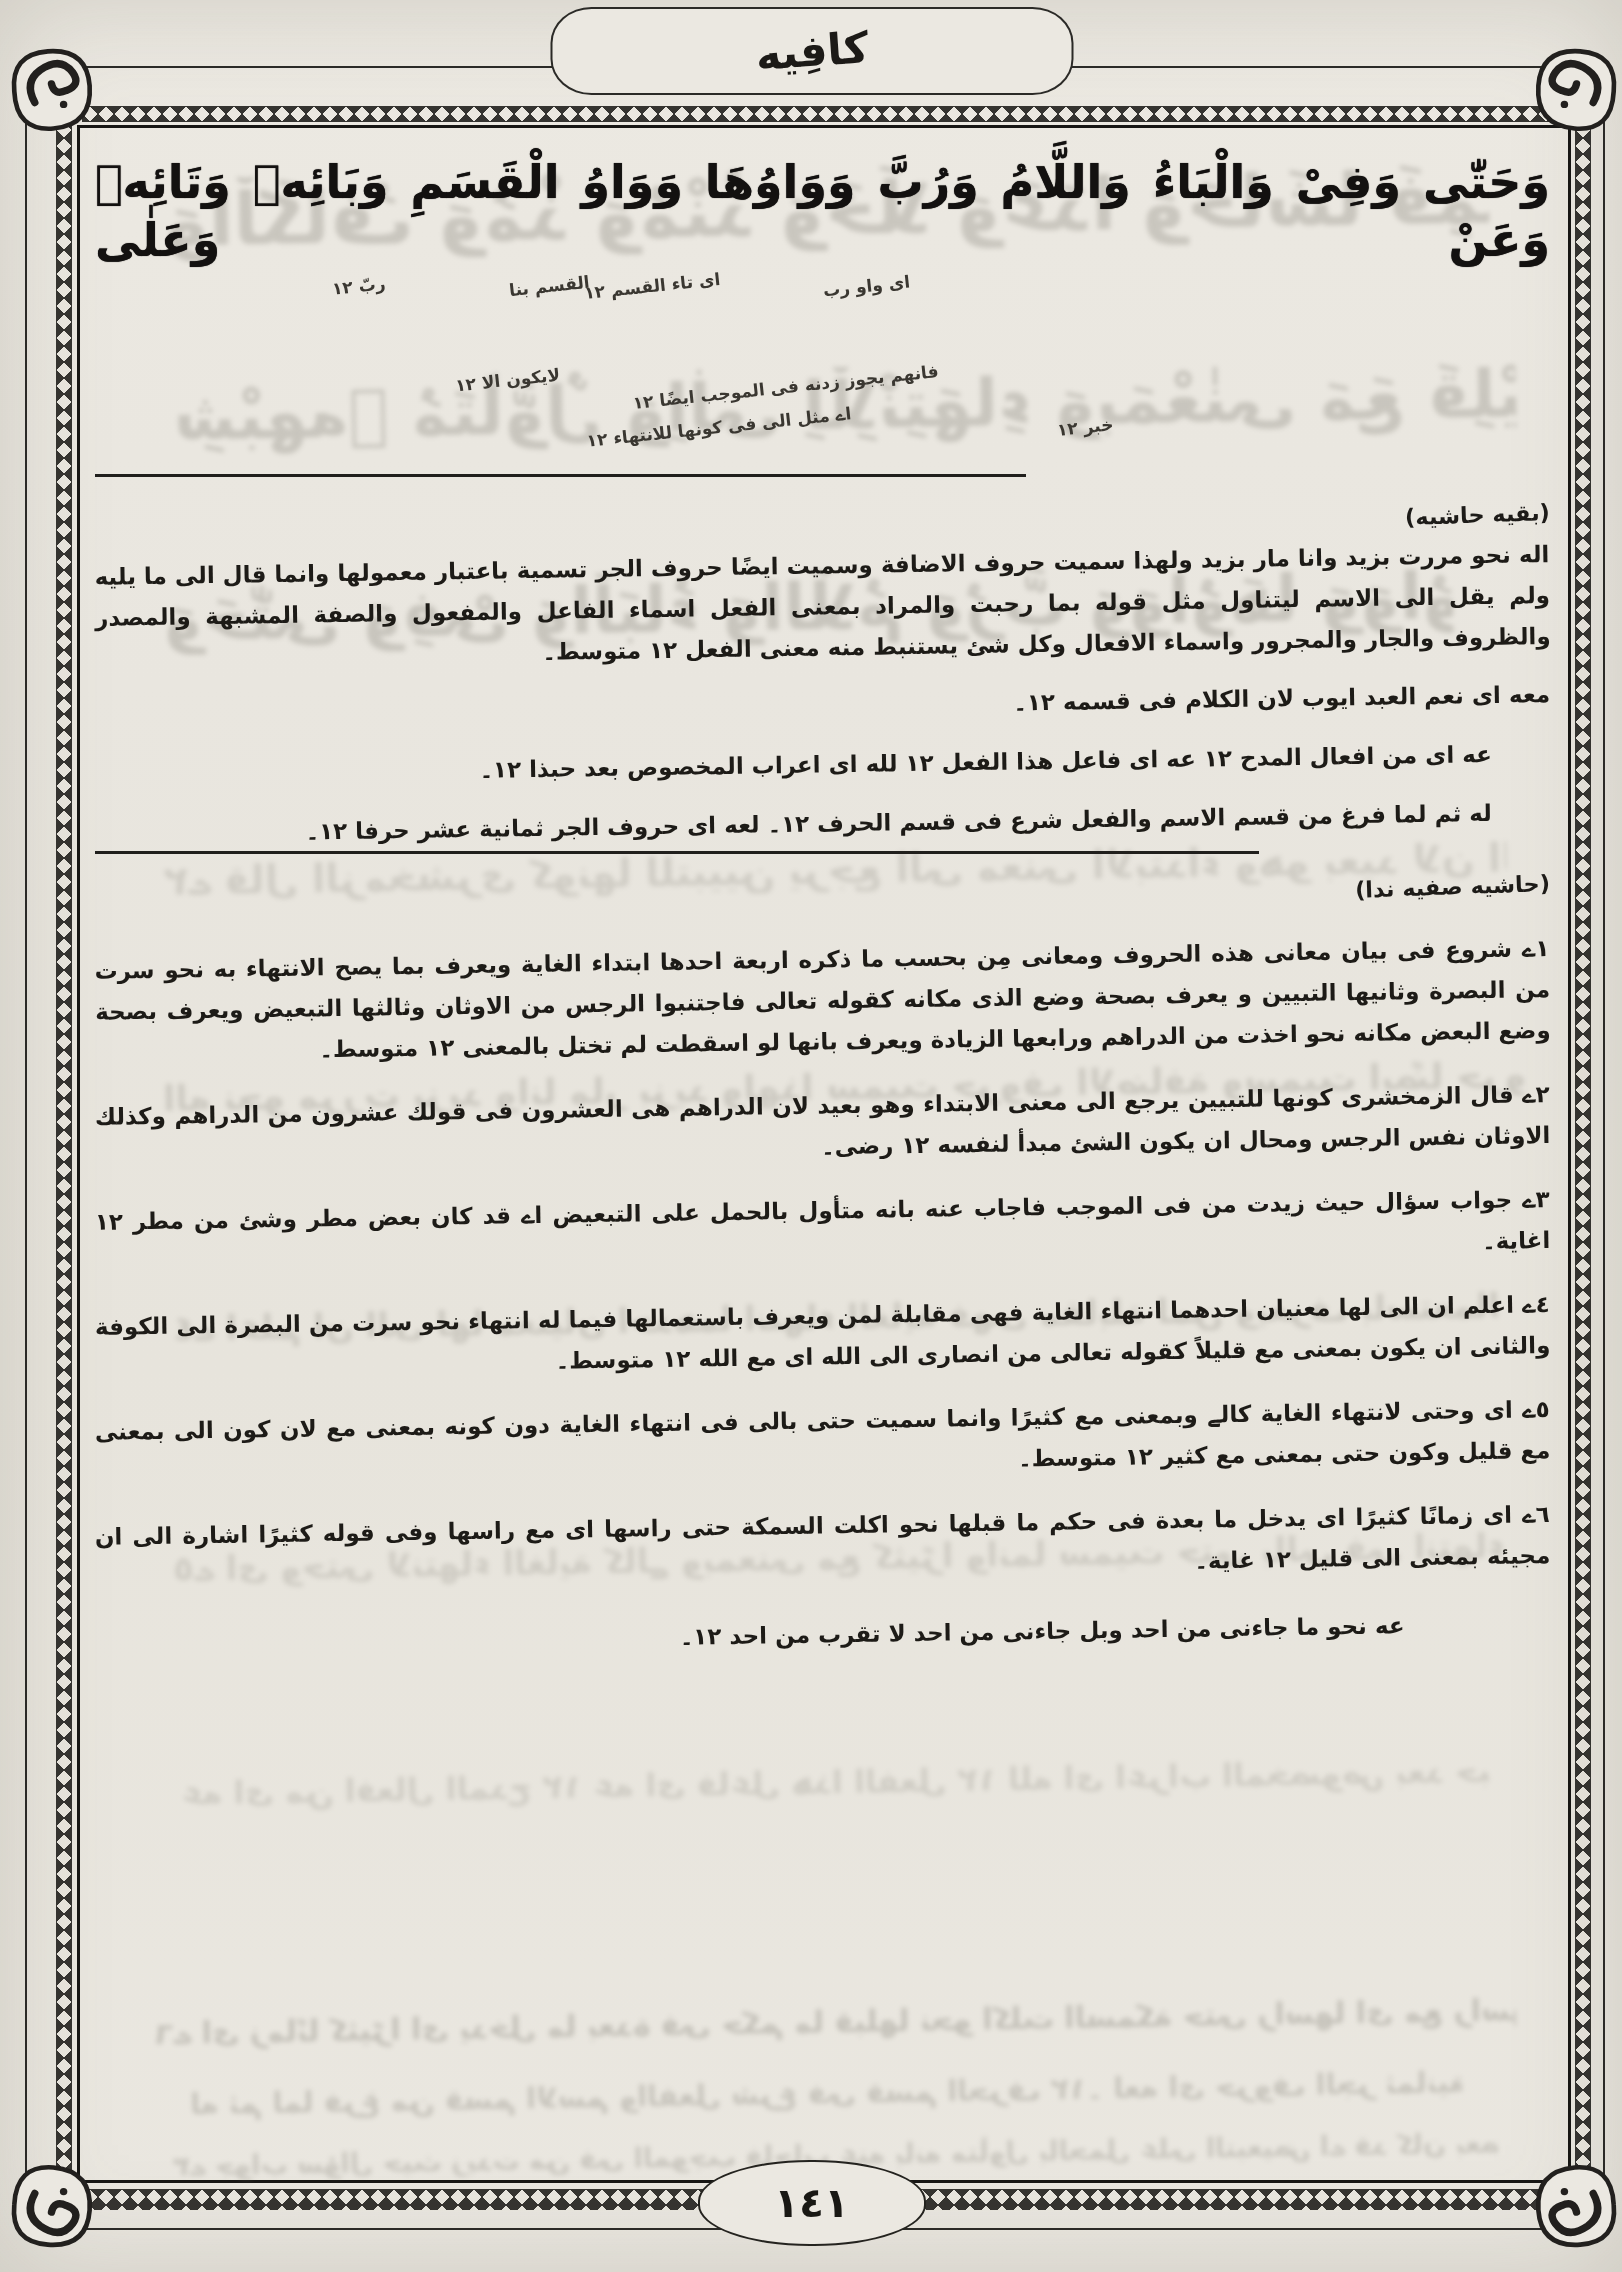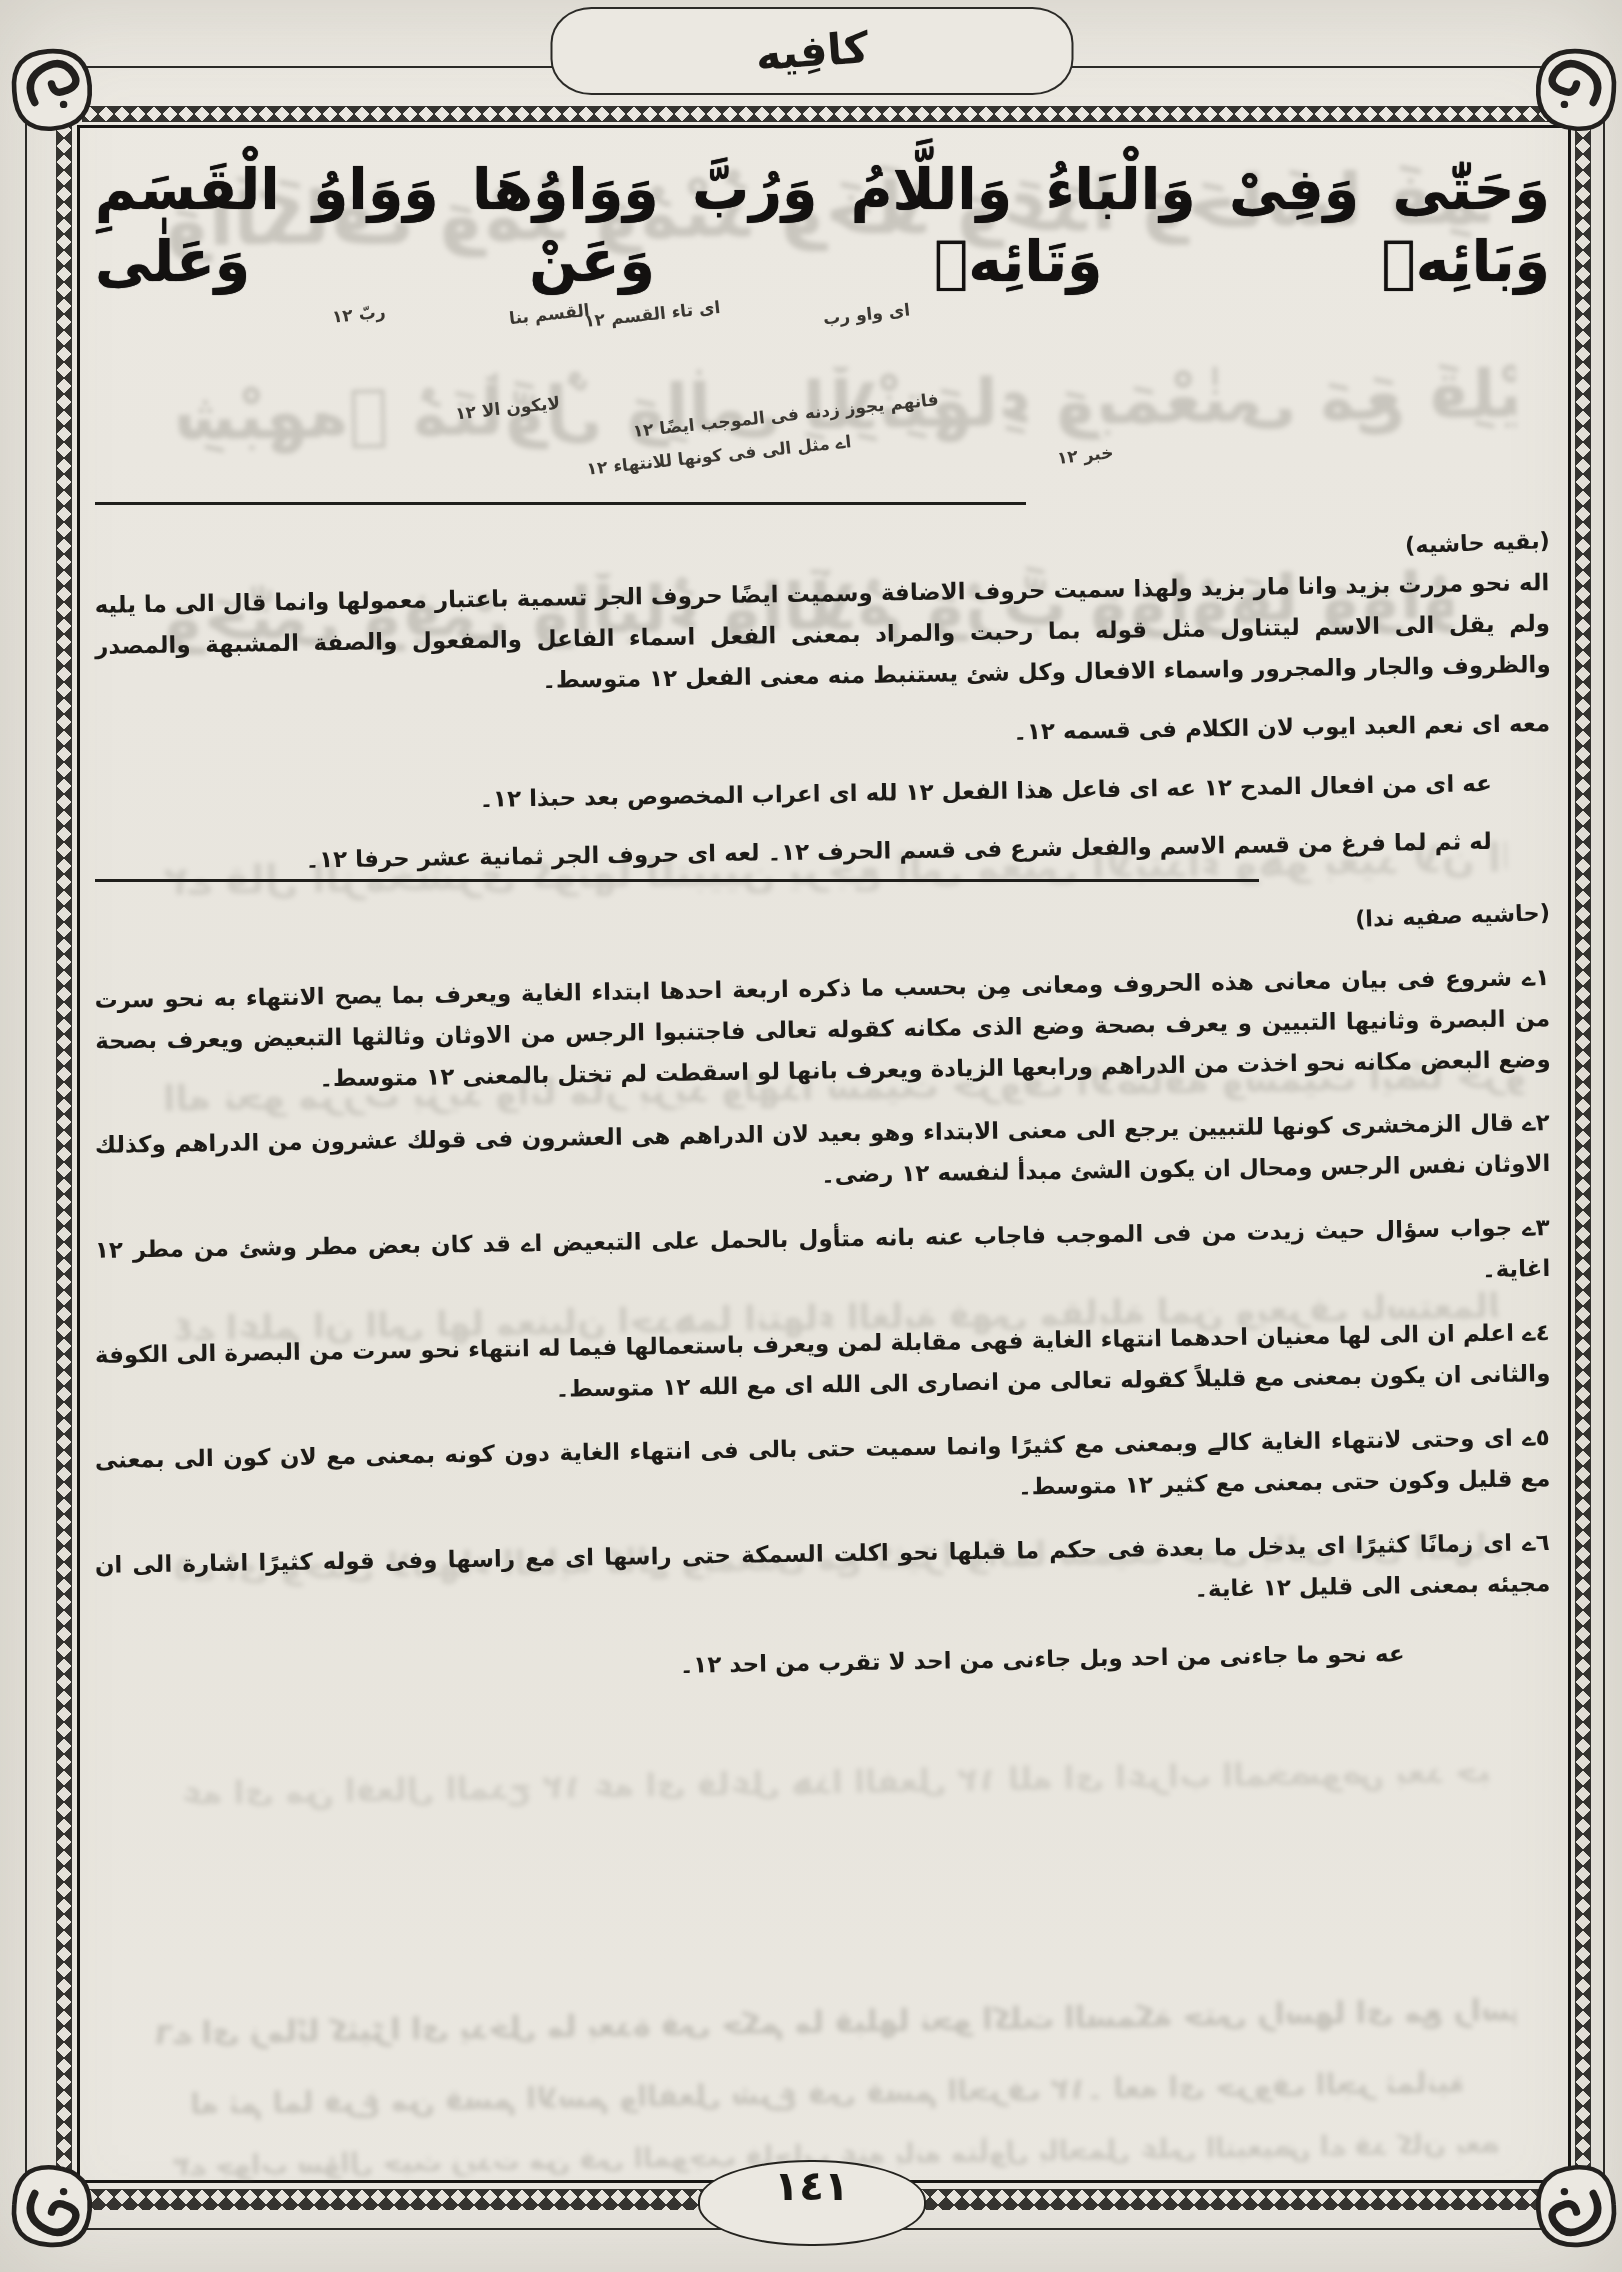--- a/index.html
+++ b/index.html
@@ -39,27 +39,27 @@
   .title-cartouche{
     position:absolute;left:50%;top:7.2px;transform:translateX(-50%);
     width:519px;height:84px;background:#ebe8e1;border:2.7px solid #2b2a27;
     border-radius:41px/36px;display:flex;align-items:center;justify-content:center;z-index:5;
   }
   .book-title{font-size:43px;font-weight:bold;color:#1c1a17;transform:rotate(-4deg);letter-spacing:1.8px;}
   
   .pageno-cartouche{
     position:absolute;left:50%;bottom:27px;transform:translateX(-50%);
     width:224px;height:82px;background:#ebe8e1;border:2.7px solid #24231f;
-    border-radius:112px/41px;display:flex;justify-content:center;z-index:6;
+    border-radius:112px/41px;display:flex;align-items:center;justify-content:center;z-index:6;
   }
   .pageno{font-size:41px;font-weight:bold;color:#191814;}
   
   .content{position:absolute;left:95px;right:73px;top:140px;bottom:118px;direction:rtl;z-index:3;}
   .matn-line{
-    font-size:57px;font-weight:bold;color:#131110;line-height:1.28;
+    font-size:46px;font-weight:bold;color:#131110;line-height:1.28;
     text-align:justify;text-align-last:justify;margin-top:12.5px;
     text-shadow:0 0 0.9px #131110;
   }
   .gloss-row{position:relative;height:47px;direction:rtl;}
   .gloss{position:absolute;top:5.4px;font-size:17px;font-weight:bold;color:#3a3731;white-space:nowrap;transform:rotate(-6deg);}
   .m0 .g0{right:44%;} .m0 .g1{right:57%;} .m0 .g2{right:66%;} .m0 .g3{right:80%;}
   .m2 .g0{right:68%;} .m2 .g1{right:42%;top:12.5px;}
   .m3 .g0{right:48%;} .m3 .g1{right:30%;}
   .sep{border-top:3.6px solid #201f1c;margin:12.5px auto 14.3px 0;margin-right:auto;}
   .sep1{width:64%;margin:16px auto 16px 0;margin-left:0;margin-right:auto;}

